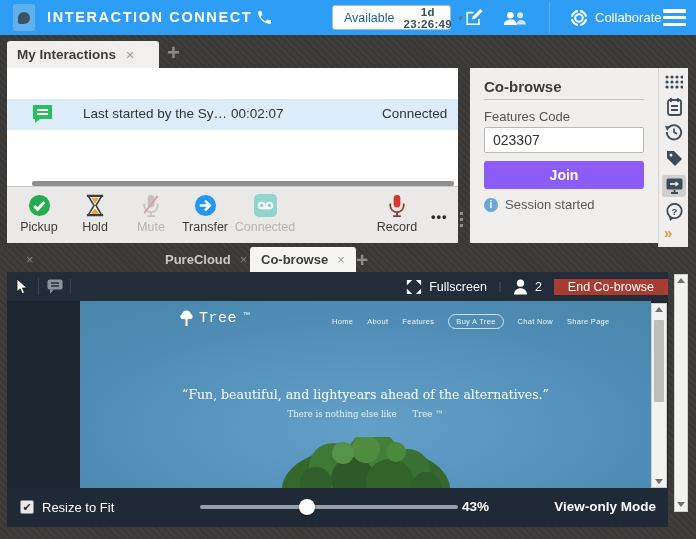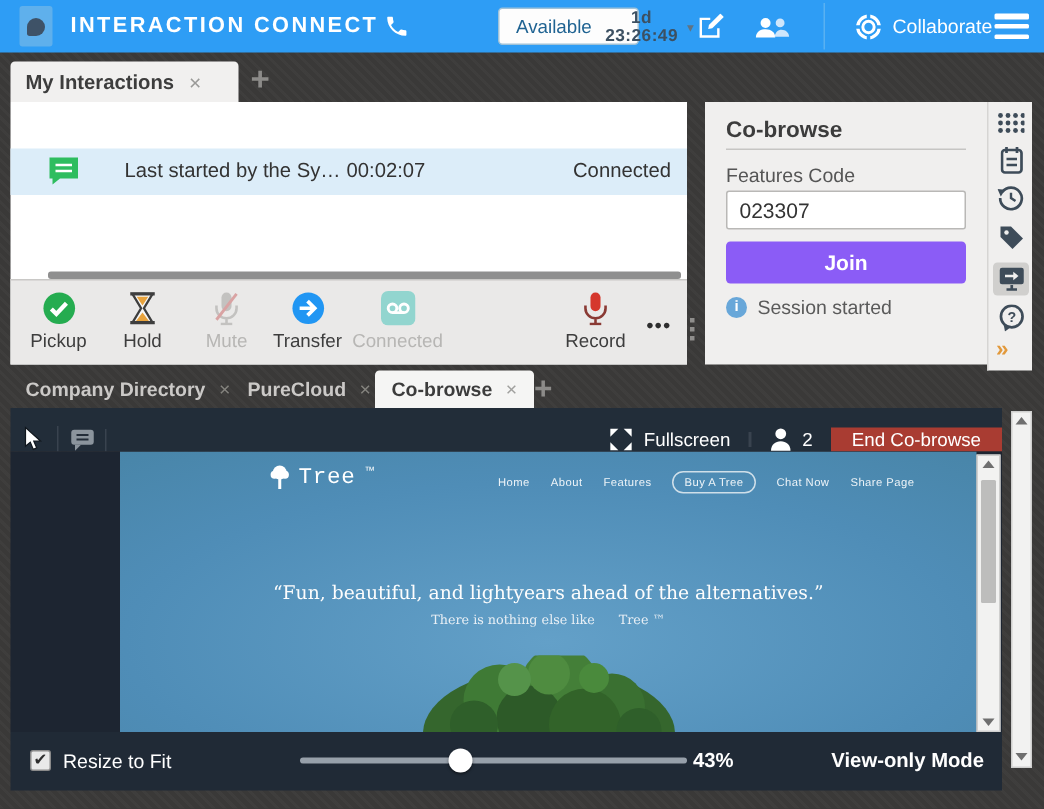--- a/index.html
+++ b/index.html
@@ -12,21 +12,21 @@
     overflow:hidden;
     -webkit-font-smoothing:antialiased;
   }
 
   
   .topbar { position:absolute; left:0; top:0; width:696px; height:35px; background:#2e9df5; display:flex; align-items:center; }
   .brand-badge { position:absolute; left:13px; top:4px; width:22px; height:27px; background:#5fb0ec; border-radius:2px; display:flex; align-items:center; justify-content:center; }
   .badge-dot { width:12px; height:12px; background:#3e5267; border-radius:50% 50% 50% 15%; }
   .app-title { position:absolute; left:47px; top:9px; color:#fff; font-size:14.5px; font-weight:bold; letter-spacing:1.6px; white-space:nowrap; }
   .phone-ic { position:absolute; left:256px; top:9px; }
-  .status-pill { position:absolute; left:332px; top:5px; width:94px; height:25px; background:#fdfdfd; border:1px solid #9fc2d8; border-radius:3px; display:flex; align-items:center; padding:0 6px; cursor:pointer; }
+  .status-pill { position:absolute; left:332px; top:5px; width:119px; height:25px; background:#fdfdfd; border:1px solid #9fc2d8; border-radius:3px; display:flex; align-items:center; padding:0 6px; cursor:pointer; }
   .status-pill .st-label { color:#1f6392; font-size:12.5px; margin-left:5px; }
   .status-pill .st-timer { color:#3c5062; font-size:11.5px; font-weight:bold; margin-left:9px; letter-spacing:.3px; }
   .status-pill .st-caret { color:#607383; font-size:9px; margin-left:6px; }
   .top-ic-btn { position:absolute; top:7px; width:30px; height:22px; display:flex; align-items:center; justify-content:center; cursor:pointer; }
   .top-sep { position:absolute; left:549px; top:2px; width:1px; height:31px; background:#59b1f2; }
   .collab { position:absolute; left:560px; top:0; height:35px; display:flex; align-items:center; gap:7px; padding:0 10px; cursor:pointer; color:#fff; font-size:13px; }
   .burger { position:absolute; left:663px; top:9px; width:23px; height:17px; display:flex; flex-direction:column; justify-content:space-between; cursor:pointer; }
   .burger span { display:block; height:3.5px; background:#fff; border-radius:1px; }
 
   
@@ -82,21 +82,21 @@
   .tabrow2 { position:absolute; left:0; top:243px; width:696px; height:29px; }
   .tab2 { position:absolute; top:4px; height:25px; display:flex; align-items:center; cursor:pointer; }
   .tab2 .t-label { color:#cbc9c7; font-size:13px; font-weight:bold; }
   .tab2 .t-close { color:#85847f; font-size:13px; margin-left:9px; }
   .tab2.active { background:#f5f5f4; border-radius:3px 3px 0 0; padding:0 11px; }
   .tab2.active .t-label { color:#3c3c3c; }
   .tab2.active .t-close { color:#a0a09e; }
   .tab-add2 { position:absolute; left:356px; top:5px; color:#8c8b89; font-size:21px; font-weight:bold; cursor:pointer; }
 
   
-  .cb-toolbar { position:absolute; left:7px; top:272px; width:661px; height:29px; background:#222d39; display:flex; align-items:flex-end; }
+  .cb-toolbar { position:absolute; left:7px; top:272px; width:661px; height:29px; background:#222d39; display:flex; align-items:center; }
   .vt-btn { width:32px; display:flex; align-items:center; justify-content:center; border-right:1px solid #39434f; cursor:pointer; }
   .vt-right { margin-left:auto; display:flex; align-items:stretch; }
   .vt-item { display:flex; align-items:center; gap:7px; padding:0 12px; color:#fff; font-size:12.5px; cursor:pointer; white-space:nowrap; }
   .vt-sep { width:1px; background:#39434f; margin:3px 0; }
   .vt-count { font-size:12.5px; color:#fff; }
   .vt-end { background:#a93c32; color:#fff; font-size:12.5px; border:none; padding:0 14px; cursor:pointer; font-family:"Liberation Sans",sans-serif; }
 
   .viewer { position:absolute; left:7px; top:301px; width:661px; height:187px; background:#1d2531; overflow:hidden; }
   .page { position:absolute; left:73px; top:0; width:571px; height:187px;
           background:radial-gradient(95% 110% at 50% 68%, #63a0c8 0%, #4f8db7 52%, #44809f 100%); }
@@ -328,21 +328,20 @@
         <circle cx="8.5" cy="8" r="7.2" fill="none" stroke="#3e4c59" stroke-width="1.8"></circle>
         <path fill="#3e4c59" d="M3 13l1 5 4-3z"></path>
         <text x="8.5" y="11.5" text-anchor="middle" font-size="9.5" font-weight="bold" fill="#3e4c59" font-family="Liberation Sans, sans-serif">?</text>
       </svg>
   </div>
   <div class="rail-collapse">»</div>
 </nav>
 
 <div class="tabrow2">
   <div class="tab2" style="left:17px">
-    <span class="t-label">Company Directory</span>
     <span class="t-close">×</span>
   </div>
   <div class="tab2" style="left:165px">
     <span class="t-label">PureCloud</span>
     <span class="t-close">×</span>
   </div>
   <div class="tab2 active" style="left:250px">
     <span class="t-label">Co-browse</span>
     <span class="t-close">×</span>
   </div>

